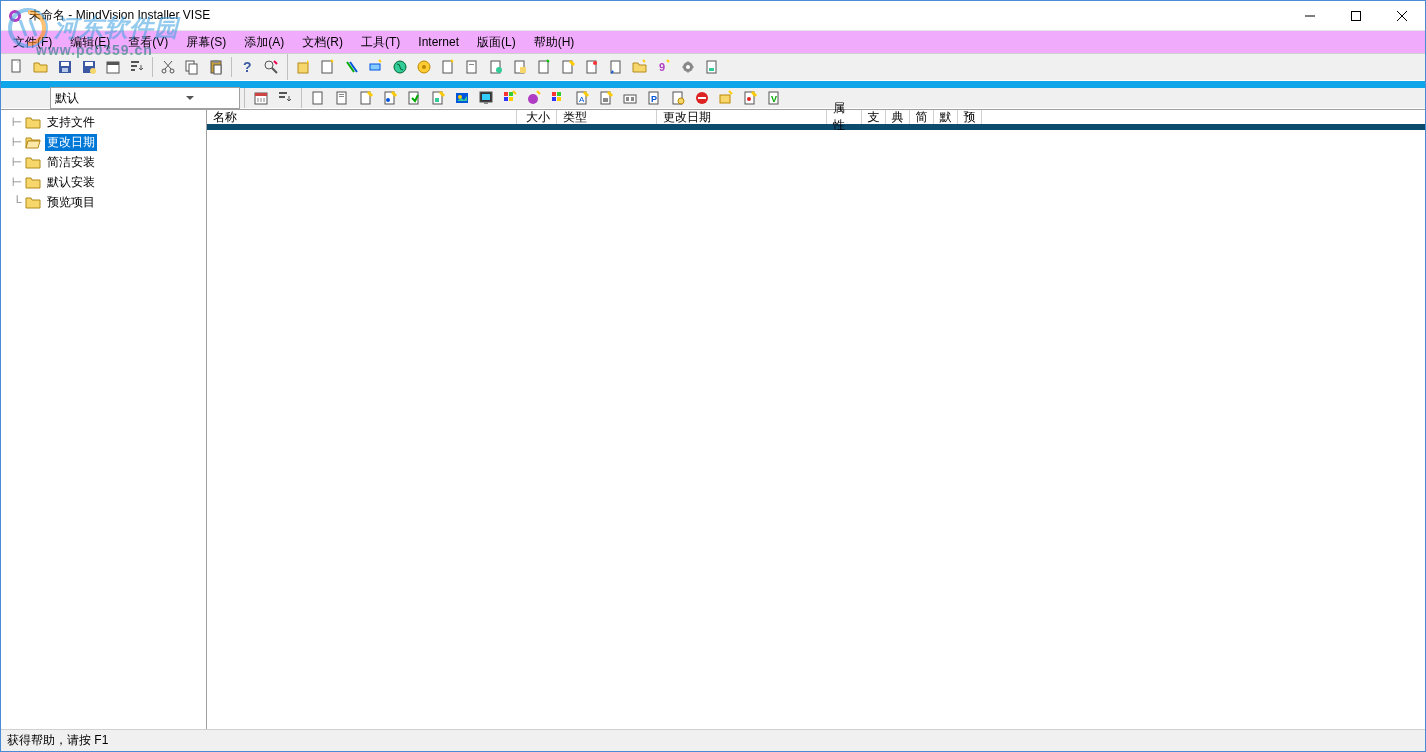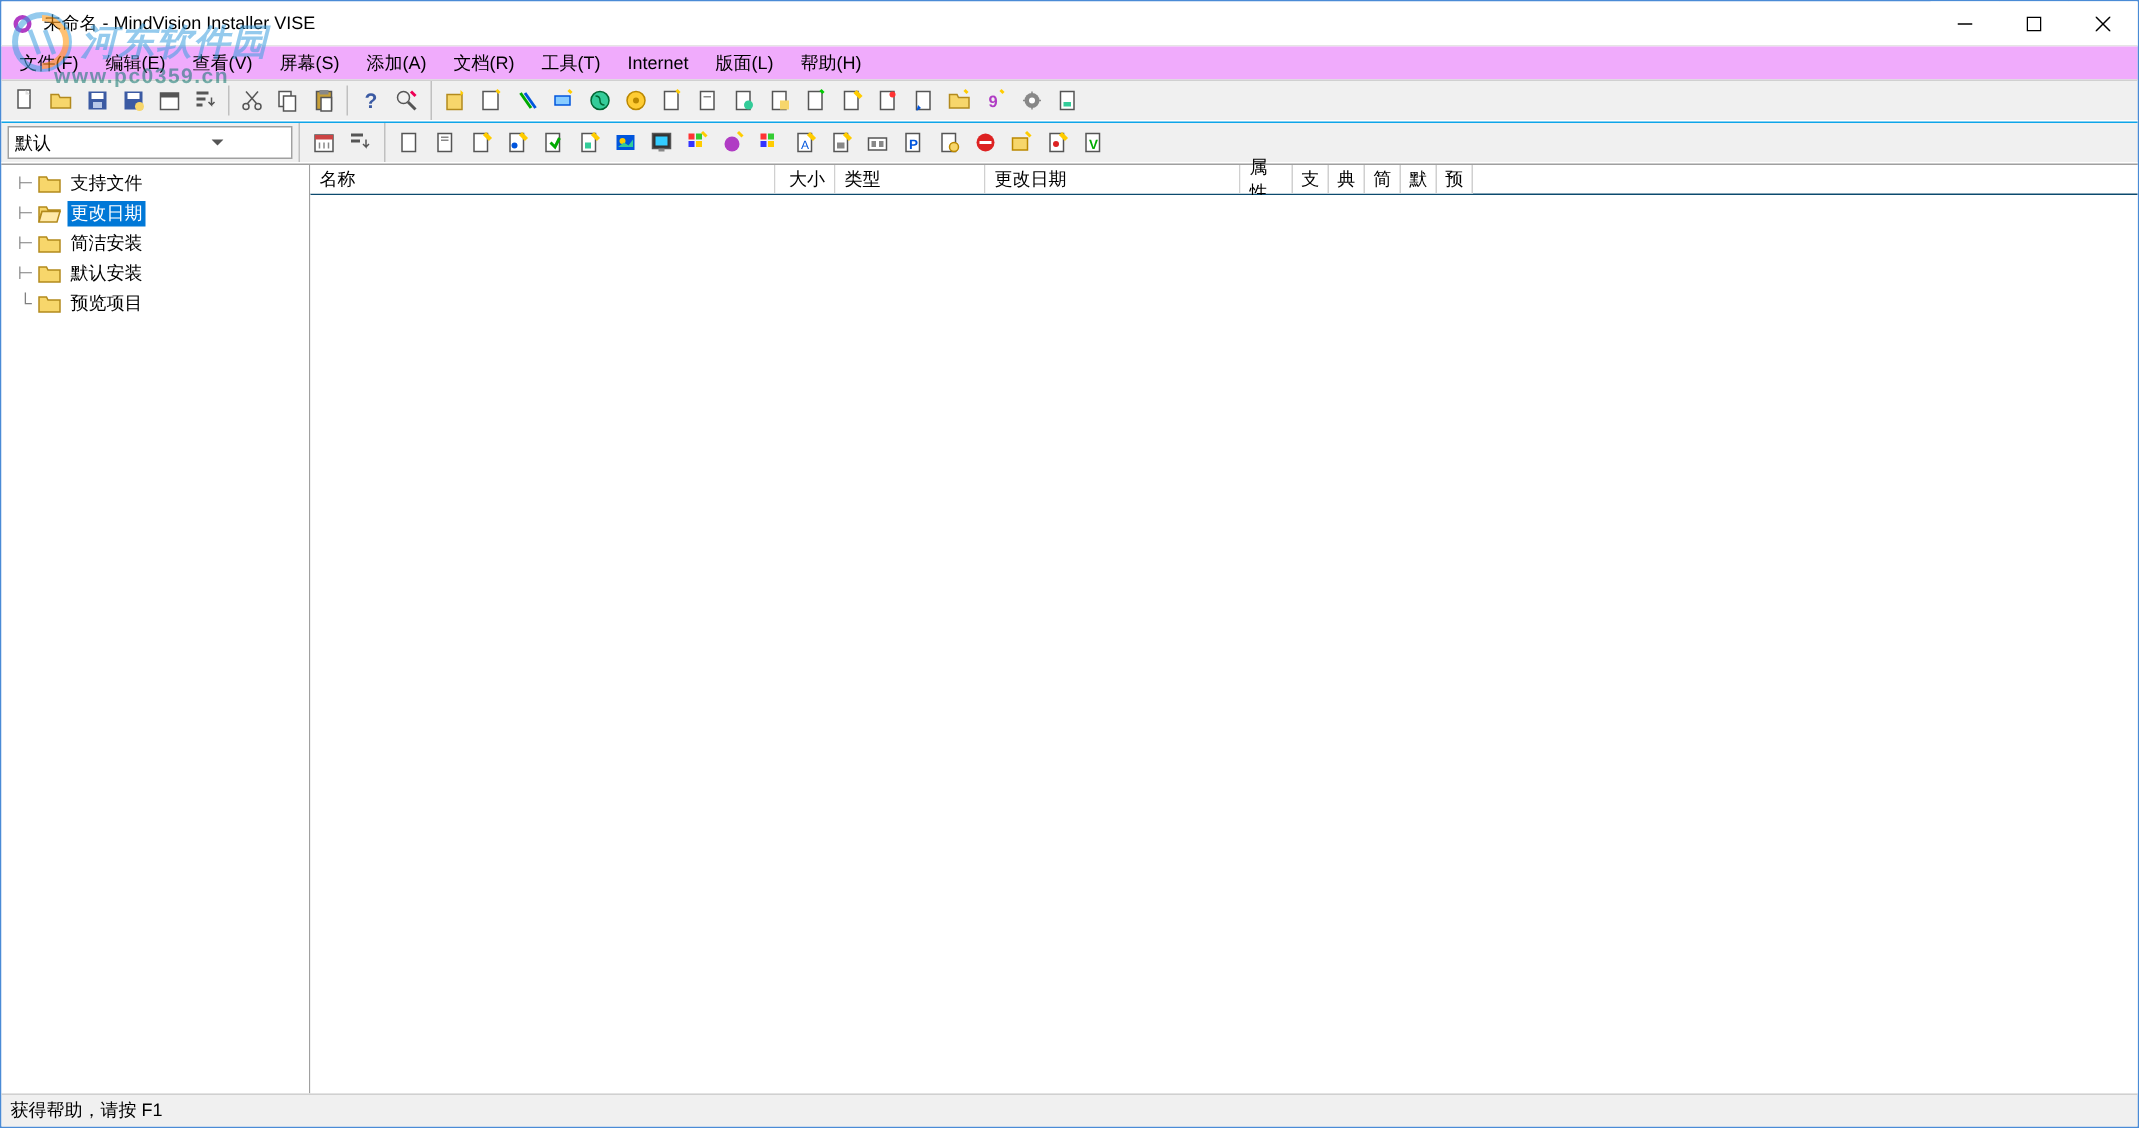--- a/index.html
+++ b/index.html
@@ -11,39 +11,39 @@
 .titlebar .spacer { flex: 1; }
 .win-controls { display: flex; height: 100%; }
 .win-btn { width: 46px; height: 100%; display: flex; align-items: center; justify-content: center; background: #fff; }
 .win-btn svg { width: 10px; height: 10px; }
 
 .menubar { height: 22px; background: #f0abfc; display: flex; align-items: center; padding: 0 4px; gap: 2px; }
 .menubar .menu-item { padding: 2px 8px; cursor: default; }
 
 .toolbar-area { background: #f0f0f0; }
 .toolbar-row { height: 28px; display: flex; align-items: center; border-top: 1px solid #d0d0d0; border-bottom: 1px solid #fff; }
-.toolbar-row.second { border-top: 1px solid #0ea5e9; }
+.toolbar-row.second { border-top: 7px solid #0ea5e9; padding-left: 45px; }
 .toolbar-group { display: flex; align-items: center; height: 100%; padding: 0 4px; border-right: 1px solid #c0c0c0; }
 .toolbar-btn { width: 22px; height: 22px; display: flex; align-items: center; justify-content: center; margin: 0 1px; border: 1px solid transparent; position: relative; }
 .tb-sep { width: 1px; height: 20px; background: #c0c0c0; margin: 0 3px; }
 
 .dropdown-container { width: 190px; height: 22px; border: 1px solid #a0a0a0; background: #fff; display: flex; align-items: center; padding: 0 4px; margin: 0 4px; }
 .dropdown-container span { flex: 1; }
 .dropdown-container .dd-arrow { width: 14px; display: flex; justify-content: center; }
 
 .main-area { flex: 1; display: flex; min-height: 0; border-top: 1px solid #a0a0a0; }
 .sidebar { width: 206px; border-right: 1px solid #a0a0a0; background: #fff; padding: 2px 0; overflow: auto; }
 .tree-item { display: flex; align-items: center; height: 20px; padding-left: 8px; cursor: default; }
 .tree-item .tree-line { width: 16px; color: #808080; text-align: center; }
 .tree-item .folder-icon { width: 16px; height: 16px; margin-right: 4px; display:flex; align-items:center; }
 .tree-item .label { padding: 0 2px; }
 .tree-item.selected .label { background: #0078d7; color: #fff; }
 
 .content { flex: 1; display: flex; flex-direction: column; background: #fff; min-width: 0; }
-.list-header { height: 20px; display: flex; background: #fff; border-bottom: 1px solid #0c4a6e; }
+.list-header { height: 20px; display: flex; background: #fff; border-bottom: 6px solid #0c4a6e; }
 .list-header .col { border-right: 1px solid #d0d0d0; padding: 2px 6px; display: flex; align-items: center; background: #fff; }
 .list-header .col.right { justify-content: flex-end; }
 .list-body { flex: 1; background: #fff; }
 
 .statusbar { height: 22px; background: #f0f0f0; border-top: 1px solid #d0d0d0; display: flex; align-items: center; padding: 0 6px; }
 
 .watermark { position: absolute; top: 6px; left: 6px; pointer-events: none; opacity: 0.55; display:flex; align-items:center; }
 .watermark .wm-text { font-size: 24px; font-weight: bold; font-style: italic; color: #3ea0e0; margin-left: 4px; letter-spacing: 1px; }
 .watermark .wm-url { position:absolute; top: 36px; left: 30px; font-size: 14px; color: #0f766e; font-weight: bold; letter-spacing: 1px; }
 

